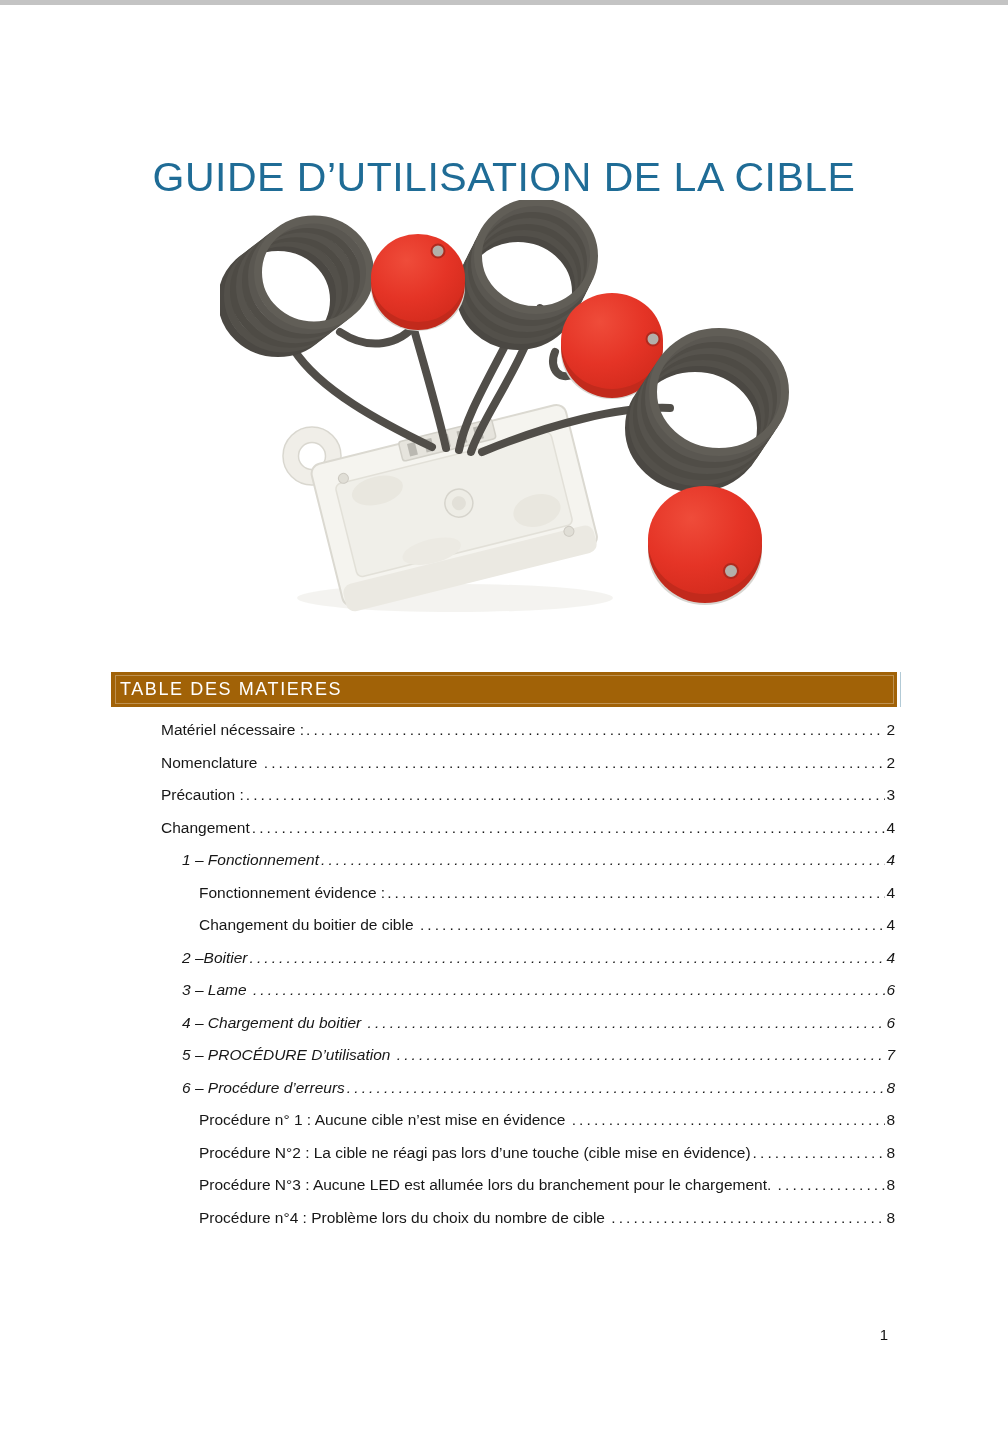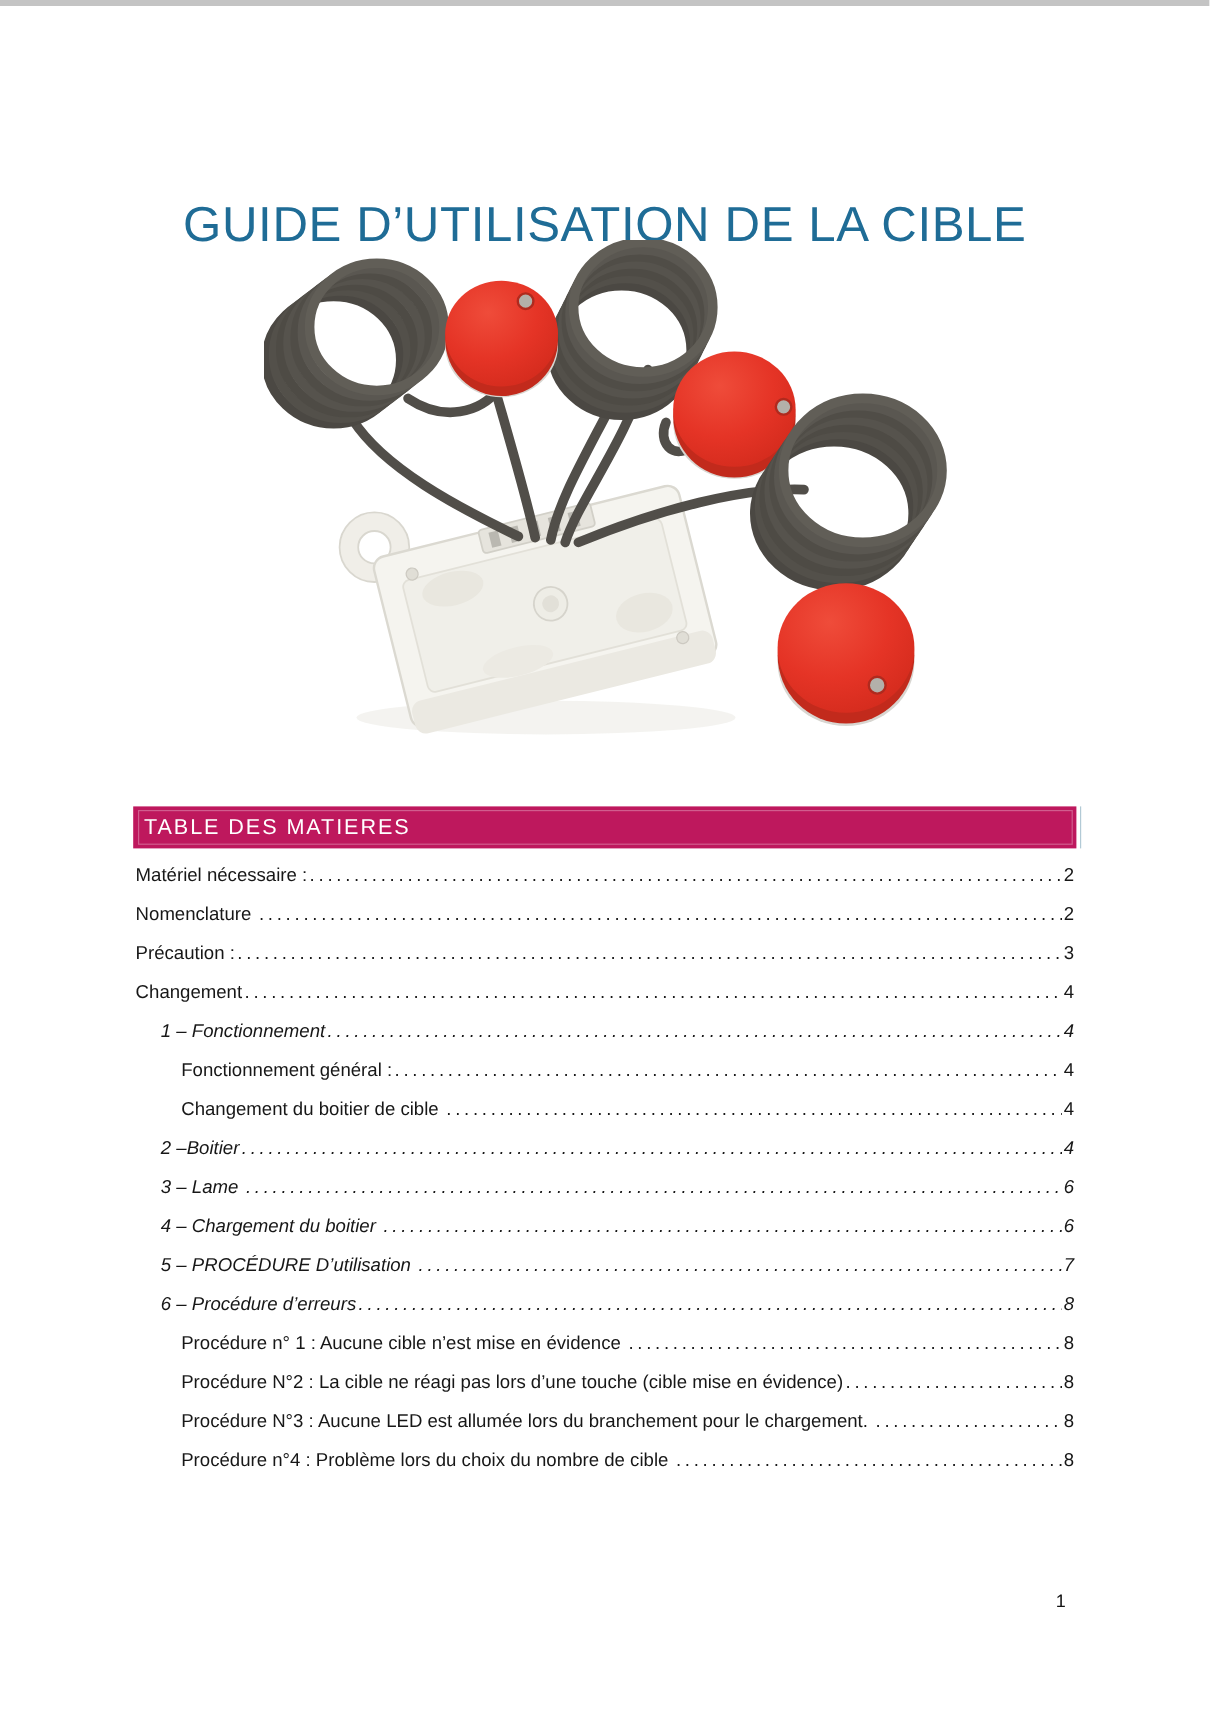--- a/index.html
+++ b/index.html
@@ -10,37 +10,37 @@
     position:relative;
     color:#1a1a1a;
     overflow:hidden;
   }
   .top-strip {
     position:absolute; top:0; left:0;
     width:1008px; height:5px;
     background:#c4c4c4;
   }
   .doc-title {
-    position:absolute; top:137px; left:0;
+    position:absolute; top:127px; left:0;
     width:1008px;
     text-align:center;
     font-size:41px;
     font-weight:400;
     letter-spacing:0.5px;
     color:#1F6C96;
     white-space:nowrap;
   }
   .figure-wrap {
     position:absolute; left:220px; top:200px;
     width:575px; height:420px;
   }
   .toc-header {
     position:absolute; left:111px; top:672px;
     width:786px; height:35px;
-    background:#be185d;
+    background:#a16207;
     box-sizing:border-box;
   }
   .toc-header::after {
     content:"";
     position:absolute; top:3px; left:4px; right:3px; bottom:3px;
     border:1px solid rgba(255,255,255,0.30);
     pointer-events:none;
   }
   .toc-header-label {
     display:block;
@@ -64,21 +64,21 @@
     display:flex;
     align-items:baseline;
     height:32.5px;
     line-height:32.5px;
     font-size:15.5px;
     color:#171717;
     cursor:pointer;
   }
   .toc-row.lvl1 { padding-left:21px;font-style:italic; }
   .toc-row.lvl2 { padding-left:38px; }
-  .toc-label { flex:none; white-space:pre; }
+  .toc-label { flex:none; white-space:pre;margin-left:48px; }
   .toc-dots {
     flex:1 1 auto;
     overflow:hidden;
     white-space:nowrap;
     margin-left:2px;
     margin-right:1px;
   }
   .toc-dots::after {
     content:"........................................................................................................................................................................................";
     letter-spacing:3.1px;
@@ -227,21 +227,21 @@
       <span class="toc-label">Changement</span>
       <span class="toc-dots"></span>
       <span class="toc-page">4</span>
     </div>
     <div class="toc-row lvl1">
       <span class="toc-label">1 – Fonctionnement</span>
       <span class="toc-dots"></span>
       <span class="toc-page">4</span>
     </div>
     <div class="toc-row lvl2">
-      <span class="toc-label">Fonctionnement général :</span>
+      <span class="toc-label">Fonctionnement évidence :</span>
       <span class="toc-dots"></span>
       <span class="toc-page">4</span>
     </div>
     <div class="toc-row lvl2">
       <span class="toc-label">Changement du boitier de cible </span>
       <span class="toc-dots"></span>
       <span class="toc-page">4</span>
     </div>
     <div class="toc-row lvl1">
       <span class="toc-label">2 –Boitier</span>

